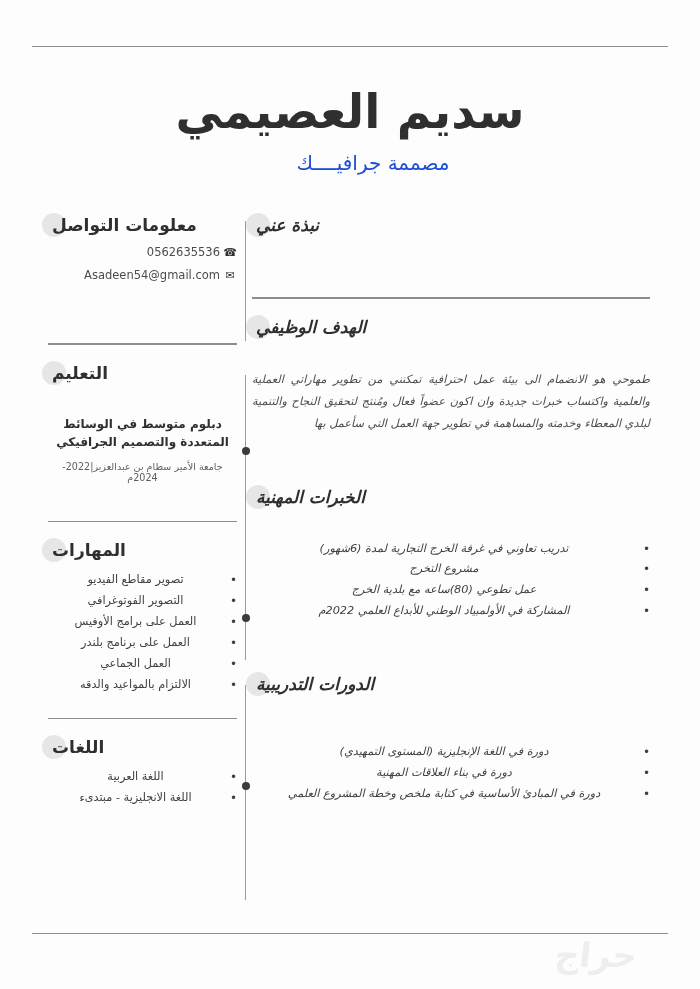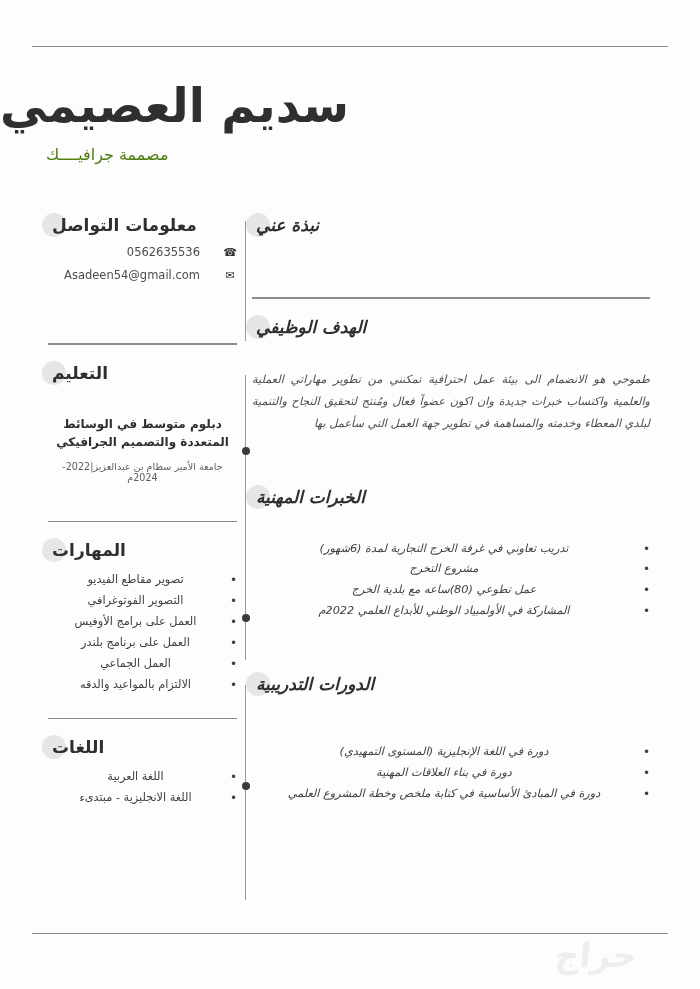--- a/index.html
+++ b/index.html
@@ -30,38 +30,38 @@
     right: 32px;
     height: 1px;
     background: #8d8d8d;
   }
   .frame-rule.top { top: 46px; }
   .frame-rule.bottom { top: 933px; }
 
   
   .header {
     position: absolute;
-    top: 78px;
+    top: 84px;
     left: 0;
     right: 0;
-    text-align: left;
+    text-align: center;
   }
   .name {
     font-size: 47px;
     font-weight: 700;
     letter-spacing: -0.5px;
     color: #2f2f2f;
     line-height: 1.18;
     direction: rtl;
   }
   .role {
     margin-top: 12px;
-    font-size: 16px;
+    font-size: 20px;
     font-weight: 400;
-    color: #4d7c0f;
+    color: #1d4ed8;
     letter-spacing: 2px;
     direction: rtl;
     padding-left: 46px;
   }
 
   
   .content {
     position: absolute;
     top: 215px;
     left: 32px;
@@ -176,21 +176,21 @@
   }
 
   ul.blist.right-col li { text-align: center; }
 
   
   .contact-row {
     display: flex;
     flex-direction: row;
     align-items: center;
     justify-content: center;
-    gap: 23px;
+    gap: 3px;
     margin-bottom: 9px;
     direction: ltr;
   }
   .contact-row .ico {
     width: 14px;
     text-align: center;
     font-size: 11px;
     color: #2f2f2f;
     flex: 0 0 14px;
     order: 2;

